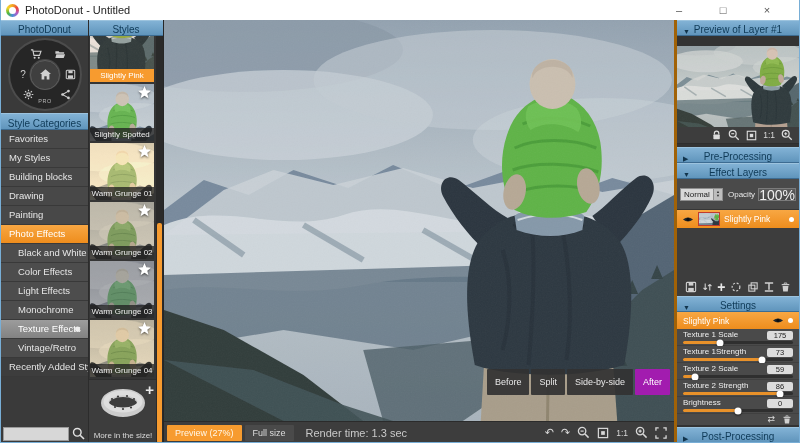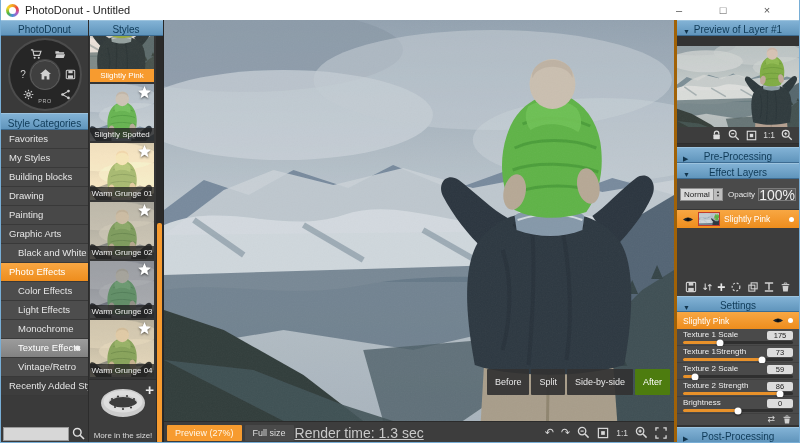--- a/index.html
+++ b/index.html
@@ -56,26 +56,26 @@
   .shopplus{position:absolute;right:9px;top:2px;color:#e8e8e8;font-size:15px;font-weight:bold;line-height:1;}
   .shoplab{position:absolute;left:0;right:6px;bottom:3px;text-align:center;font-size:8px;color:#d8d8d8;white-space:nowrap;}
   .sscroll{position:absolute;right:0;top:16px;bottom:0;width:7px;background:#2a2a2a;}
   .sthumb{position:absolute;left:1px;right:1px;top:46%;height:54%;background:#f79b2f;border-radius:2px;}
   
   .canvas{flex:1;display:flex;flex-direction:column;position:relative;min-width:0;}
   .photo{flex:1;position:relative;overflow:hidden;background:#9aa7b2;}
   .photo>svg{display:block;width:100%;height:100%;}
   .cmprow{position:absolute;right:4px;bottom:26px;display:flex;gap:2px;}
   .cmp{padding:8px 8px;font-size:9px;color:#e8e8e8;background:rgba(50,50,50,.92);border-radius:1px;cursor:pointer;}
-  .cmp.on{background:#4d7c0f;color:#fff;}
+  .cmp.on{background:#a21caf;color:#fff;}
   .cbar{height:22px;flex:0 0 22px;background:#3d3d3d;border-top:1px solid #2b2b2b;display:flex;align-items:center;}
   .cbtn{height:16px;line-height:16px;padding:0 8px;font-size:9px;border-radius:1px;margin-left:3px;white-space:nowrap;}
   .cbtn.on{background:#f79b2f;color:#fff6e6;}
   .cbtn.off{background:#4a4a4a;color:#ddd;}
-  .rtime{font-size:14px;color:#c9c9c9;margin-left:1px;white-space:nowrap;text-decoration:underline;}
+  .rtime{font-size:11px;color:#c9c9c9;margin-left:12px;white-space:nowrap;}
   .cright{margin-left:auto;display:flex;align-items:center;gap:7px;padding-right:7px;color:#d8d8d8;}
   .glyph{font-size:11px;line-height:1;color:#d8d8d8;}
   .oneone{font-size:8.5px;color:#d8d8d8;}
   
   .right{width:125px;flex:0 0 125px;background:#3d3d3d;display:flex;flex-direction:column;border-left:3px solid #a16207;}
   .pgap{height:10px;flex:0 0 10px;background:#333;}
   .pimg{height:81px;flex:0 0 81px;overflow:hidden;position:relative;background:#555;}
   .pimg svg{position:absolute;width:125px;height:98px;top:-8px;left:0;filter:sepia(.12) hue-rotate(-15deg);}
   .ptools{height:17px;flex:0 0 17px;background:#3d3d3d;display:flex;align-items:center;justify-content:flex-end;gap:6px;padding-right:6px;border-bottom:1px solid #2e2e2e;}
   .gapA{height:3px;flex:0 0 3px;background:#333;}
@@ -229,23 +229,22 @@
       </div>
       <div class="hdr" style="flex-basis:17px;height:17px">
           <span>Style Categories</span>
         </div>
       <div class="catlist" id="category-list">
           <div class="cat"><span class="clab">Favorites</span></div>
           <div class="cat"><span class="clab">My Styles</span></div>
           <div class="cat"><span class="clab">Building blocks</span></div>
           <div class="cat"><span class="clab">Drawing</span></div>
           <div class="cat"><span class="clab">Painting</span></div>
-          <div class="cat"><span class="clab">Graphic Arts</span></div>
+          <div class="cat hl"><span class="clab">Photo Effects</span></div>
           <div class="cat indent"><span class="clab">Black and White</span></div>
-          <div class="cat hl"><span class="clab">Photo Effects</span></div>
           <div class="cat indent"><span class="clab">Color Effects</span></div>
           <div class="cat indent"><span class="clab">Light Effects</span></div>
           <div class="cat indent"><span class="clab">Monochrome</span></div>
           <div class="cat indent sel"><span class="clab">Texture Effects</span><span class="cdot"></span></div>
           <div class="cat indent"><span class="clab">Vintage/Retro</span></div>
           <div class="cat muted"><span class="clab">Recently Added Styles</span></div>
         </div>
       <div class="lspacer"></div>
       <div class="searchrow">
         <input type="text" placeholder="" style="">

